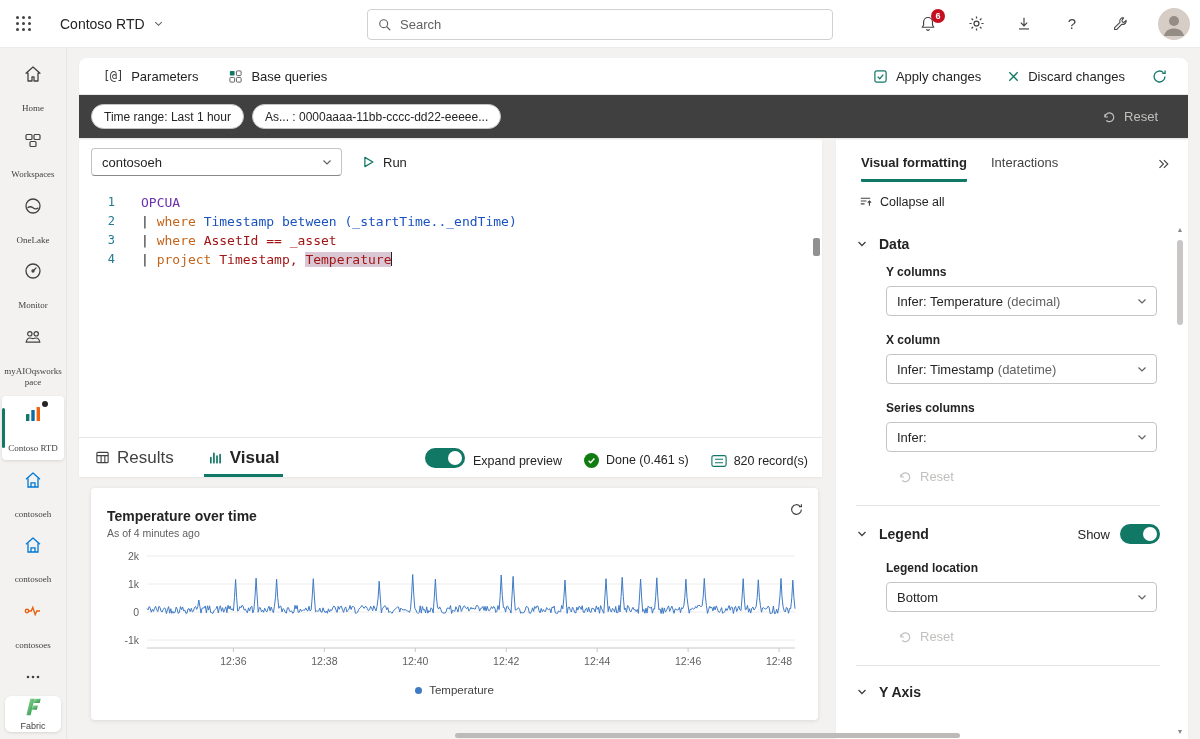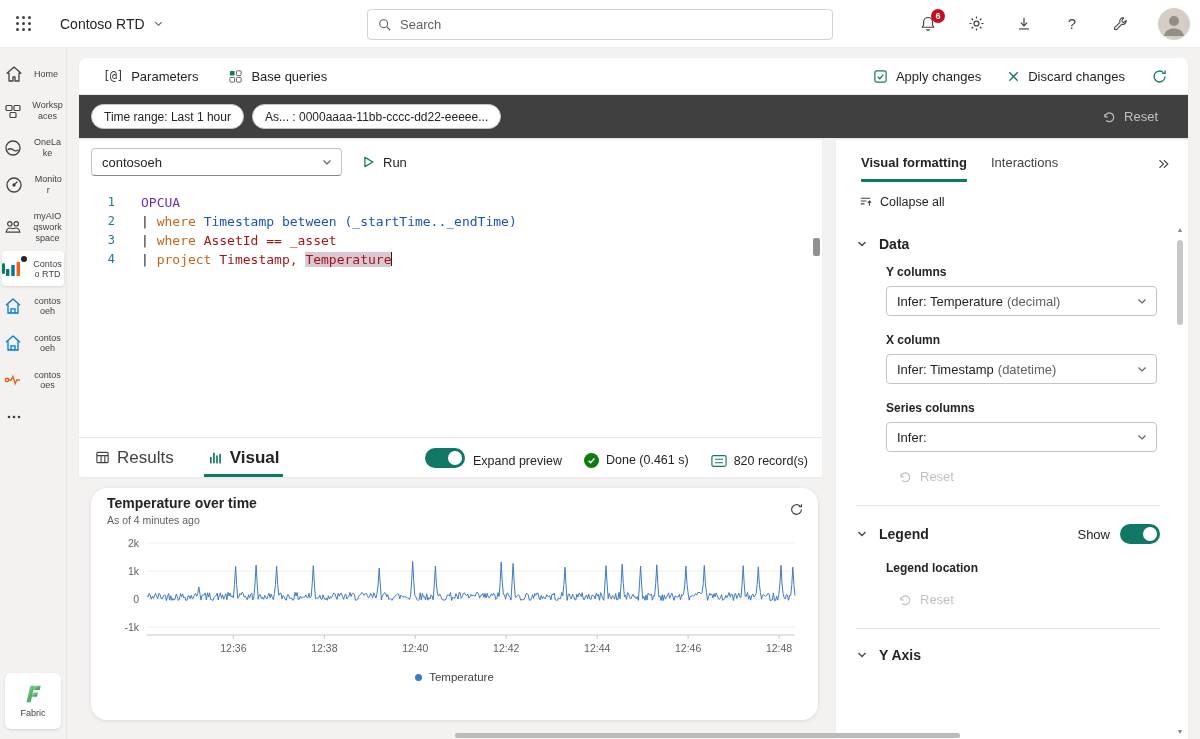--- a/index.html
+++ b/index.html
@@ -28,22 +28,22 @@
            background: #c50f1f; color: #fff; font-size: 9px; display: flex; align-items: center;
            justify-content: center; padding: 0 3px; font-weight: bold; }
   .avatar { width: 32px; height: 32px; border-radius: 50%; background: #d6cec6; overflow: hidden; cursor: pointer; }
   .help-q { font-size: 15px; color: #424242; }
 
   
   .sidebar { position: absolute; top: 48px; left: 0; width: 67px; bottom: 0; background: #f3f2f1;
              border-right: 1px solid #e8e7e5; display: flex; flex-direction: column; align-items: center;
              padding-top: 8px; z-index: 5; }
   #sidebar-items { display: flex; flex-direction: column; align-items: center; width: 100%; }
-  .sb-item { width: 62px; padding: 7px 1px 6px; display: flex; align-items: center;
-             gap: 9px; cursor: pointer; border-radius: 4px; position: relative; margin-bottom: 2px; }
+  .sb-item { width: 62px; padding: 7px 1px 6px; display: flex; flex-direction: column; align-items: center;
+             gap: 18px; cursor: pointer; border-radius: 4px; position: relative; margin-bottom: 2px; font-family: Liberation Serif, serif; }
   .sb-item.selected { background: #fff; box-shadow: 0 1px 3px rgba(0,0,0,.12); }
   .sb-item.selected::before { content: ""; position: absolute; left: 0; top: 12px; bottom: 12px; width: 3px;
              border-radius: 2px; background: #117865; }
   .sb-icon { width: 22px; height: 22px; position: relative; display: flex; align-items: center; justify-content: center; }
   .sb-badge { position: absolute; top: -2px; right: -4px; width: 6px; height: 6px; border-radius: 50%; background: #242424; }
   .sb-label { font-size: 9px; color: #424242; text-align: center; line-height: 1.2; max-width: 60px;
               overflow-wrap: anywhere; }
   .sb-spacer { flex: 1; }
   .fabric-card { width: 56px; height: 56px; background: #fff; border-radius: 6px; box-shadow: 0 1px 3px rgba(0,0,0,.12);
                  display: flex; flex-direction: column; align-items: center; justify-content: center; gap: 3px;
@@ -97,22 +97,22 @@
           padding: 0 4px; margin-right: 26px; border-bottom: 3px solid transparent; padding-top: 3px; cursor: pointer; }
   .rtab.selected { color: #242424; font-weight: bold; border-bottom-color: #117865; }
   .status-group { margin-left: auto; display: flex; align-items: flex-end; gap: 8px; font-size: 12.5px; }
   .toggle { width: 40px; height: 20px; border-radius: 10px; background: #117865; position: relative; cursor: pointer; flex: none; }
   .toggle::after { content: ""; position: absolute; right: 3px; top: 3px; width: 14px; height: 14px;
                    border-radius: 50%; background: #fff; }
   .sg-item { display: flex; align-items: center; gap: 7px; margin-left: 14px; }
   .done-dot { width: 15px; height: 15px; border-radius: 50%; background: #107c10; display: flex; align-items: center; justify-content: center; }
 
   
-  .chart-card { background: #fff; border-radius: 16px; margin: 11px 4px 0 12px; height: 232px;
-                box-shadow: 0 1px 4px rgba(0,0,0,.1); padding: 7px 16px 0; position: relative; }
+  .chart-card { background: #fff; border-radius: 4px; margin: 11px 4px 0 12px; height: 232px;
+                box-shadow: 0 1px 4px rgba(0,0,0,.1); padding: 20px 16px 0; position: relative; }
   .chart-title { font-size: 14px; font-weight: bold; }
   .chart-sub { font-size: 10.5px; color: #616161; margin-top: 3px; }
   .chart-refresh { position: absolute; right: 14px; top: 14px; cursor: pointer; }
   .axis-t { font-size: 10.5px; fill: #616161; font-family: "Liberation Sans", sans-serif; }
   .chart-legend { display: flex; align-items: center; justify-content: center; gap: 7px; margin-top: 10px; }
   .legend-dot { width: 7px; height: 7px; border-radius: 50%; }
   .legend-label { font-size: 11.5px; color: #424242; }
 
   
   .fmt-tabs { display: flex; align-items: flex-start; gap: 24px; padding: 15px 18px 0 25px; }
@@ -559,20 +559,26 @@
         <svg width="12" height="12" viewBox="0 0 12 12">
             <path d="M2.5 4 6 7.5 9.5 4" fill="none" stroke="#424242" stroke-width="1.3"></path>
           </svg>
         <span class="title">Legend</span>
         <div class="legend-show">
           <span>Show</span>
           <div class="toggle"></div>
         </div>
       </div>
       <div class="field-label">Legend location</div>
+      <div class="dropdown">
+        <span>Bottom</span>
+        <svg class="chev" width="12" height="12" viewBox="0 0 12 12">
+            <path d="M2.5 4.5 6 8l3.5-3.5" fill="none" stroke="#616161" stroke-width="1.2"></path>
+          </svg>
+      </div>
       <div class="fmt-reset">
         <svg width="14" height="14" viewBox="0 0 16 16">
             <path d="M3.4 8a5 5 0 1 1 1.4 3.8" fill="none" stroke="#c2c0be" stroke-width="1.3"></path>
             <path d="M3.4 4.6V8h3.4" fill="none" stroke="#c2c0be" stroke-width="1.3"></path>
           </svg>
         <span>Reset</span>
       </div>
       <div class="divider"></div>
 
       <div class="section-h" style="margin-top:18px;">

